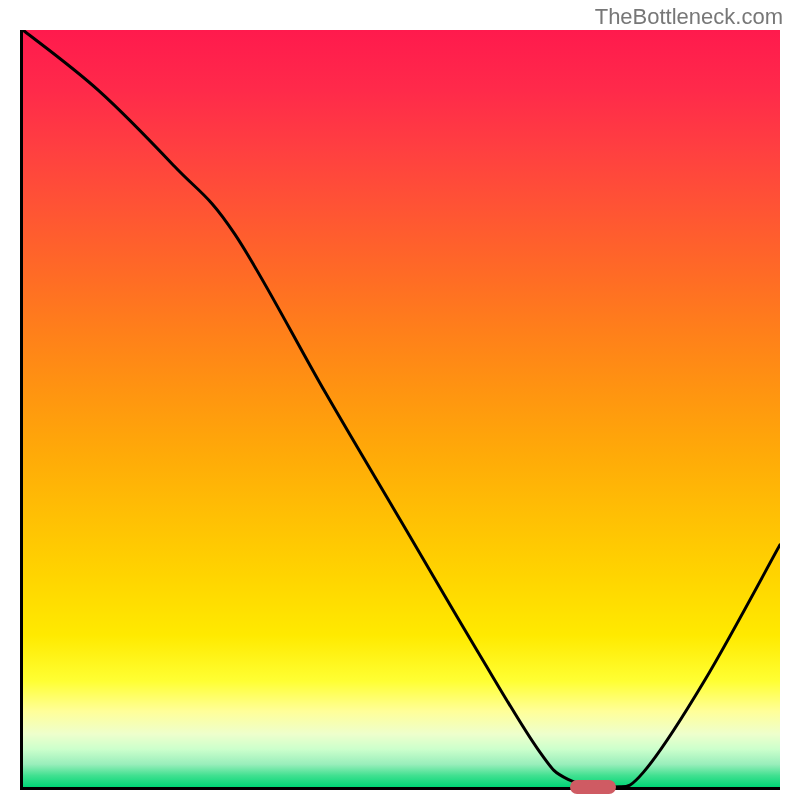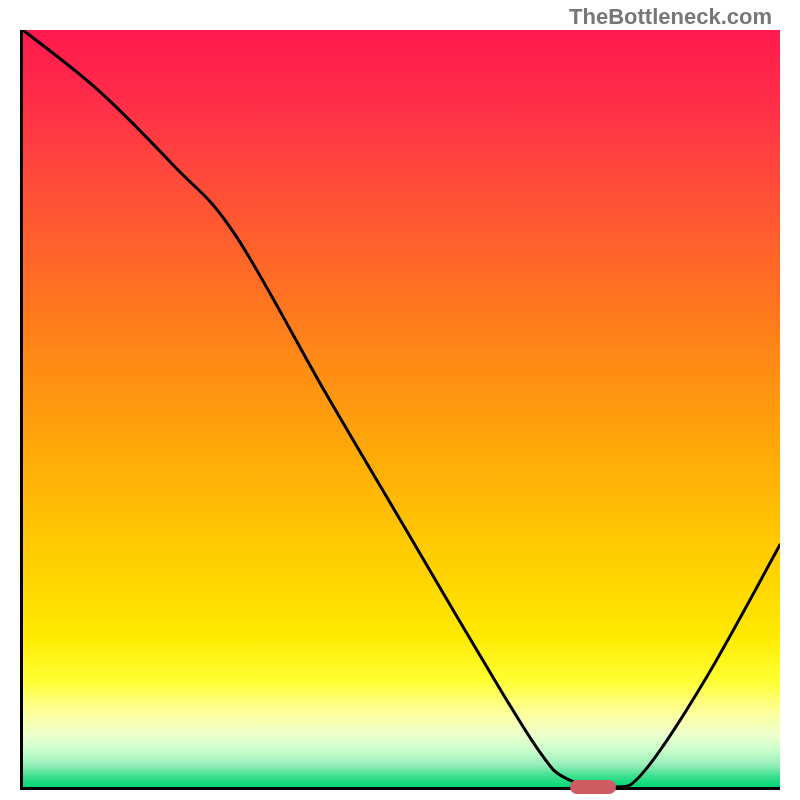--- a/index.html
+++ b/index.html
@@ -6,24 +6,24 @@
   body {
     width: 800px;
     height: 800px;
     background: #fff;
     position: relative;
     font-family: Arial, sans-serif;
   }
   .attribution {
     position: absolute;
     top: 4px;
-    right: 28px;
+    right: 17px;
     font-size: 22px;
     color: #777;
-    font-weight: bold;
+    font-weight: normal;
     z-index: 10;
   }
   .plot-area {
     position: absolute;
     left: 20px;
     top: 30px;
     width: 760px;
     height: 760px;
     border-left: 3px solid #000;
     border-bottom: 3px solid #000;

